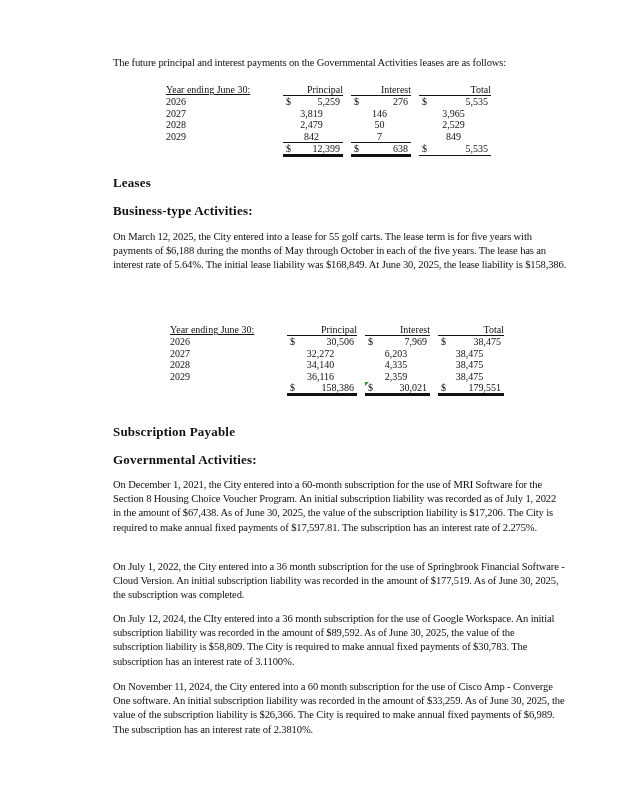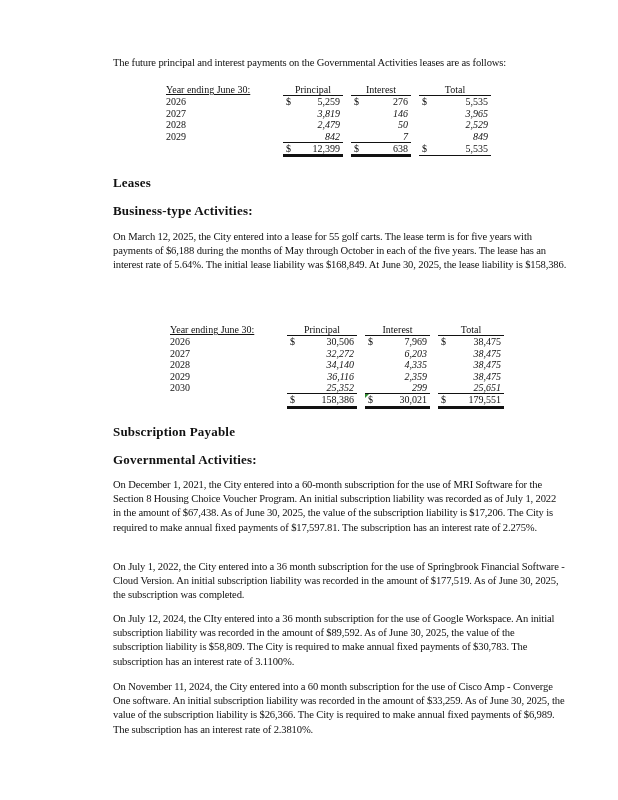--- a/index.html
+++ b/index.html
@@ -5,22 +5,22 @@
   html, body { margin: 0; padding: 0; background: #ffffff; }
   body { width: 618px; height: 800px; position: relative; overflow: hidden;
          font-family: "Liberation Serif", "DejaVu Serif", serif; color: #111; }
   .page { position: absolute; left: 0; top: 0; width: 618px; height: 800px; }
   .p { position: absolute; left: 113px; width: 460px; font-size: 10.6px; line-height: 14.2px; letter-spacing: -0.15px; }
   .h { position: absolute; left: 113px; font-size: 13px; font-weight: bold; letter-spacing: 0.2px; }
 
   table.sched { position: absolute; border-collapse: collapse; font-size: 10px; line-height: 11.4px; }
   table.sched td { padding: 0; height: 11.4px; white-space: nowrap; }
   .yearhdr { text-decoration: underline; text-align: left; }
-  .colhdr { text-align: center; border-bottom: 1px solid #111; }
-  .num { text-align: right; padding-right: 3px !important; font-style: italic; }
+  .colhdr { text-align: right; border-bottom: 1px solid #111; }
+  .num { text-align: center; padding-right: 3px !important; }
   .gap { width: 8px; }
   .lastrow td.valcell { border-bottom: 1px solid #111; }
   .totrow td.valcell { border-bottom: 3px solid #111; }
   .totrow td.valcell.single { border-bottom: 1px solid #111; }
   .flag { position: relative; }
   .flag::before { content: ""; position: absolute; left: 0; top: 0; width: 0; height: 0;
                   border-top: 4px solid #2e8b2e; border-right: 4px solid transparent; }
 </style>
 </head>
 <body>
@@ -166,28 +166,20 @@
       <td class="num">38,475</td>
     </tr>
     <tr>
       <td>2029</td>
       <td class="num">36,116</td>
       <td class="gap"></td>
       <td class="num">2,359</td>
       <td class="gap"></td>
       <td class="num">38,475</td>
     </tr>
-    <tr class="lastrow">
-      <td>2030</td>
-      <td class="num valcell">25,352</td>
-      <td class="gap"></td>
-      <td class="num valcell">299</td>
-      <td class="gap"></td>
-      <td class="num valcell">25,651</td>
-    </tr>
     <tr class="totrow">
       <td></td>
       <td class="valcell">
             <span style="float:left;padding-left:3px">$</span>
             <span style="float:right;padding-right:3px">158,386</span>
           </td>
       <td class="gap"></td>
       <td class="valcell flag">
             <span style="float:left;padding-left:3px">$</span>
             <span style="float:right;padding-right:3px">30,021</span>

